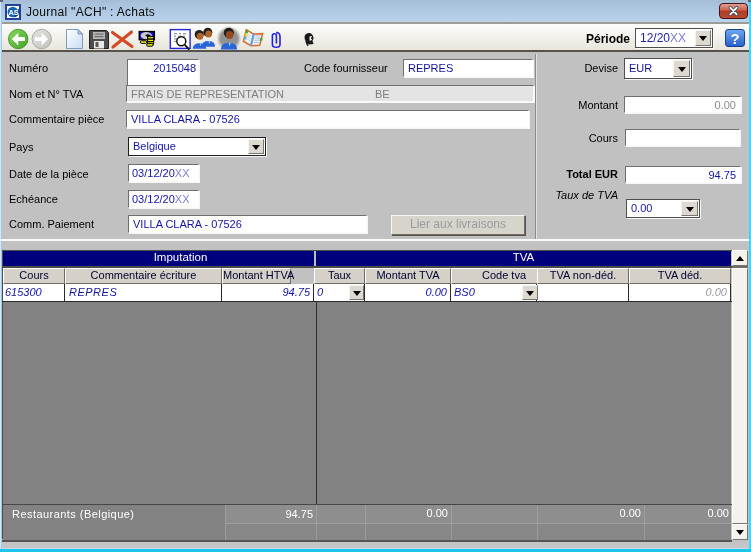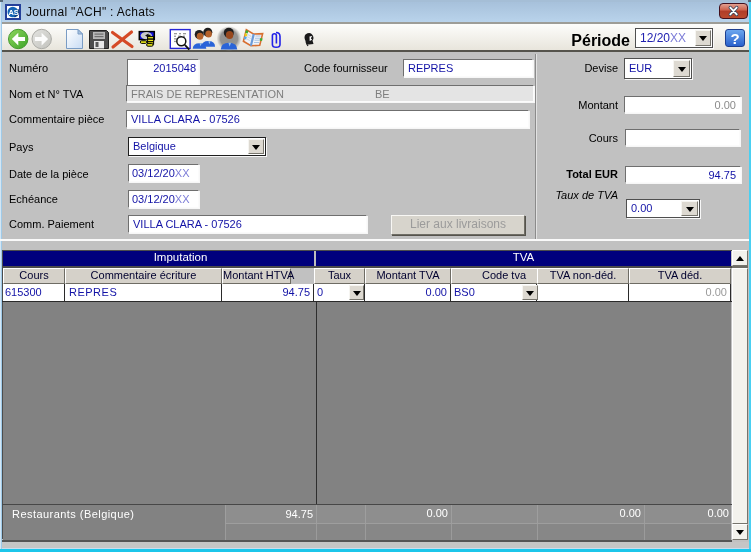--- a/index.html
+++ b/index.html
@@ -5,21 +5,21 @@
 html,body{width:751px;height:552px;overflow:hidden;}
 body{position:relative;font-family:"Liberation Sans",sans-serif;background:#c1c1c1;}
 .abs{position:absolute;}
 .lbl{position:absolute;font-size:11px;color:#000;white-space:nowrap;}
 .rlbl{position:absolute;font-size:11px;color:#000;white-space:nowrap;text-align:right;}
 .inp{position:absolute;background:#fff;border:1px solid;border-color:#6f6f6f #fbfbfb #fbfbfb #6f6f6f;box-shadow:1px 1px 0 rgba(250,250,250,.95);font-size:11px;color:#1212a6;white-space:nowrap;overflow:hidden;}
 .cmb{position:absolute;background:#fff;border:1px solid #4f4f4f;box-shadow:1px 1px 0 rgba(250,250,250,.95);font-size:11px;color:#1212a6;white-space:nowrap;}
 .dbtn{position:absolute;background:#ddd9d1;border:1px solid;border-color:#f6f5f1 #77756d #77756d #f6f5f1;}
 .dbtn:after{content:"";position:absolute;left:50%;top:50%;margin:-2px 0 0 -4px;border:4px solid transparent;border-top:5px solid #000;border-bottom:none;}
 .hcell{position:absolute;top:268px;height:16px;background:#d5d1c9;border:1px solid;border-color:#ffffff #6e6c64 #6e6c64 #ffffff;font-size:11px;color:#00002f;text-align:center;line-height:12.5px;white-space:nowrap;}
-.dcell{position:absolute;top:284px;height:17px;background:#fff;border-right:1px solid #2a2a2a;font-size:11px;color:#1212a6;line-height:16px;white-space:nowrap;overflow:hidden;}
+.dcell{position:absolute;top:284px;height:17px;background:#fff;border-right:1px solid #2a2a2a;font-size:11px;color:#1212a6;line-height:16px;white-space:nowrap;overflow:hidden;font-style:italic;}
 .fcell{position:absolute;background:#8e8e8e;border-left:1px solid #9e9e9e;font-size:11px;color:#fff;text-align:right;line-height:17px;padding-right:3px;white-space:nowrap;}
 .f2cell{position:absolute;background:#878787;border-left:1px solid #9b9b9b;}
 </style></head>
 <body>
 
 <div class="abs" style="left:0;top:0;width:751px;height:2px;background:#a5bed6;"></div>
 <div class="abs" style="left:0;top:0;width:1px;height:552px;background:#d4e7f5;"></div>
 <div class="abs" style="left:1px;top:0;width:1px;height:552px;background:#a0cae8;"></div>
 <div class="abs" style="left:749px;top:0;width:2px;height:552px;background:#49d0f2;"></div>
 <div class="abs" style="left:0;top:549px;width:751px;height:3px;background:#1cc6ea;"></div>
@@ -155,21 +155,21 @@
       </g>
 </g>
 
 <path d="M276 8.5 q4 0 4 4 l0 8 q0 2.8 -3.8 2.8 q-3.8 0 -3.8 -2.8 l0 -9 q0 -1.8 2 -1.8 q2 0 2 1.8 l0 8" fill="none" stroke="#2222e8" stroke-width="1.6"></path>
 
 <path d="M305.5 10.5 q4.5 -3 7 0.5 q2 3 0 5.5 l1 3.5 l-4.5 0.5 q-3.5 0.5 -3.5 -3.5 q-2 -4 0 -6.5" fill="#1a1a1a"></path>
 <path d="M309.5 12.5 l2.8 -0.5 l-1.5 2.2 l1.3 1.6 l-2.4 1.2 Z" fill="#fff"></path>
 <path d="M306.5 19.5 l1.5 2.5" stroke="#1a1a1a" stroke-width="1.2"></path>
 </svg>
 
-<div class="rlbl" style="left:500px;top:32px;width:130px;font-size:16px;font-weight:bold;">Période</div>
+<div class="rlbl" style="left:500px;top:32px;width:130px;font-size:12px;font-weight:bold;">Période</div>
 <div class="cmb" style="left:635px;top:28px;width:78px;height:20px;"></div>
 <div class="abs" style="left:640px;top:31px;font-size:12px;color:#2121b0;">12/20<span style="color:#7d7dd8;">XX</span></div>
 <div class="dbtn" style="left:695px;top:30px;width:16px;height:16px;"></div>
 <div class="abs" style="left:725px;top:29px;width:20px;height:18px;border-radius:3px;border:1px solid #1d3f90;background:linear-gradient(#6ba6ee,#2a61cc);color:#fff;font-weight:bold;font-size:15px;text-align:center;line-height:17px;">?</div>
 
 <div class="lbl" style="left:9px;top:62px;">Numéro</div>
 <div class="lbl" style="left:304px;top:62px;">Code fournisseur</div>
 <div class="lbl" style="left:9px;top:88px;">Nom et N° TVA</div>
 <div class="lbl" style="left:9px;top:113px;">Commentaire pièce</div>
 <div class="lbl" style="left:9px;top:141px;">Pays</div>

